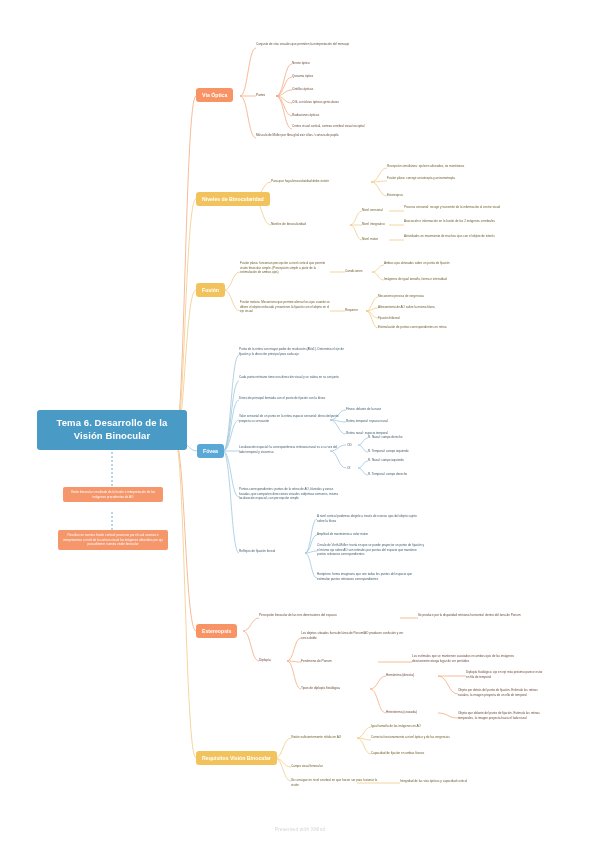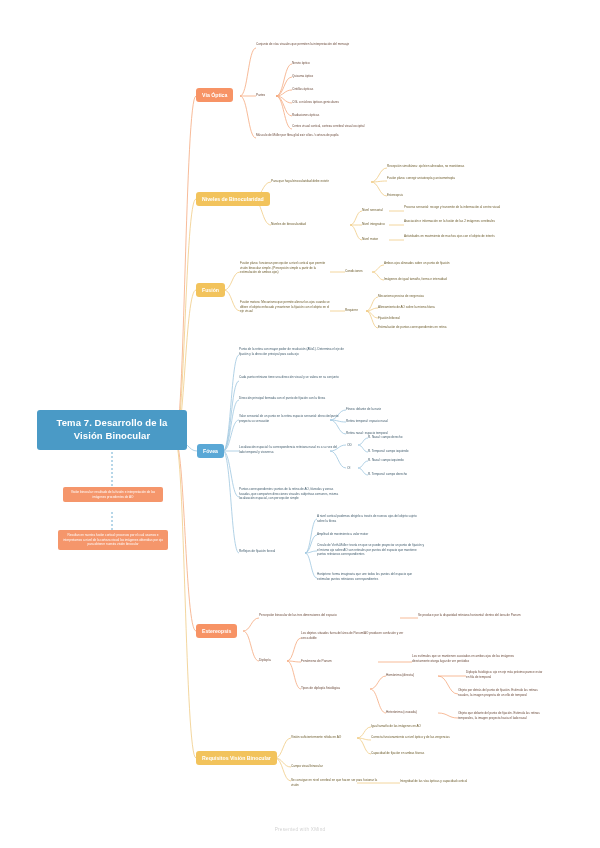--- a/index.html
+++ b/index.html
@@ -141,21 +141,21 @@
       <path d="M275 758 C 283 758, 283 738, 291 738" stroke="#f0cc85"></path>
       <path d="M275 758 C 283 758, 283 767, 291 767" stroke="#f0cc85"></path>
       <path d="M275 758 C 283 758, 283 781, 291 781" stroke="#f0cc85"></path>
       <path d="M357 738 C 364 738, 364 727, 371 727" stroke="#f0cc85"></path>
       <path d="M357 738 C 364 738, 364 740, 371 740" stroke="#f0cc85"></path>
       <path d="M357 738 C 364 738, 364 754, 371 754" stroke="#f0cc85"></path>
       <path d="M357 783 L400 783" stroke="#f0cc85"></path>
     </g>
   </svg>
 
-  <div class="node central" style="left:37px;top:410px;width:150px;">Tema 7. Desarrollo de la Visión Binocular</div>
+  <div class="node central" style="left:37px;top:410px;width:150px;">Tema 6. Desarrollo de la Visión Binocular</div>
 
   <div class="node note" style="left:63px;top:487px;width:100px;">Visión binocular: resultado de la fusión e interpretación de las imágenes procedentes de AO</div>
 
   <div class="node note" style="left:58px;top:530px;width:110px;">Resultan en nuestra fusión cortical: procesos por el cual usamos e interpretamos a nivel de la corteza visual las imágenes obtenidas por ojo para obtener nuestra visión binocular</div>
 
   <div class="node branch b-orange" style="left:196px;top:88px;">Vía Óptica</div>
 
   <div class="leaf o-txt" style="left:256px;top:42px;width:132px;">Conjunto de vías visuales que permiten la interpretación del mensaje</div>
 
   <div class="leaf key o-txt" style="left:256px;top:93px;width:20px;">Partes</div>

